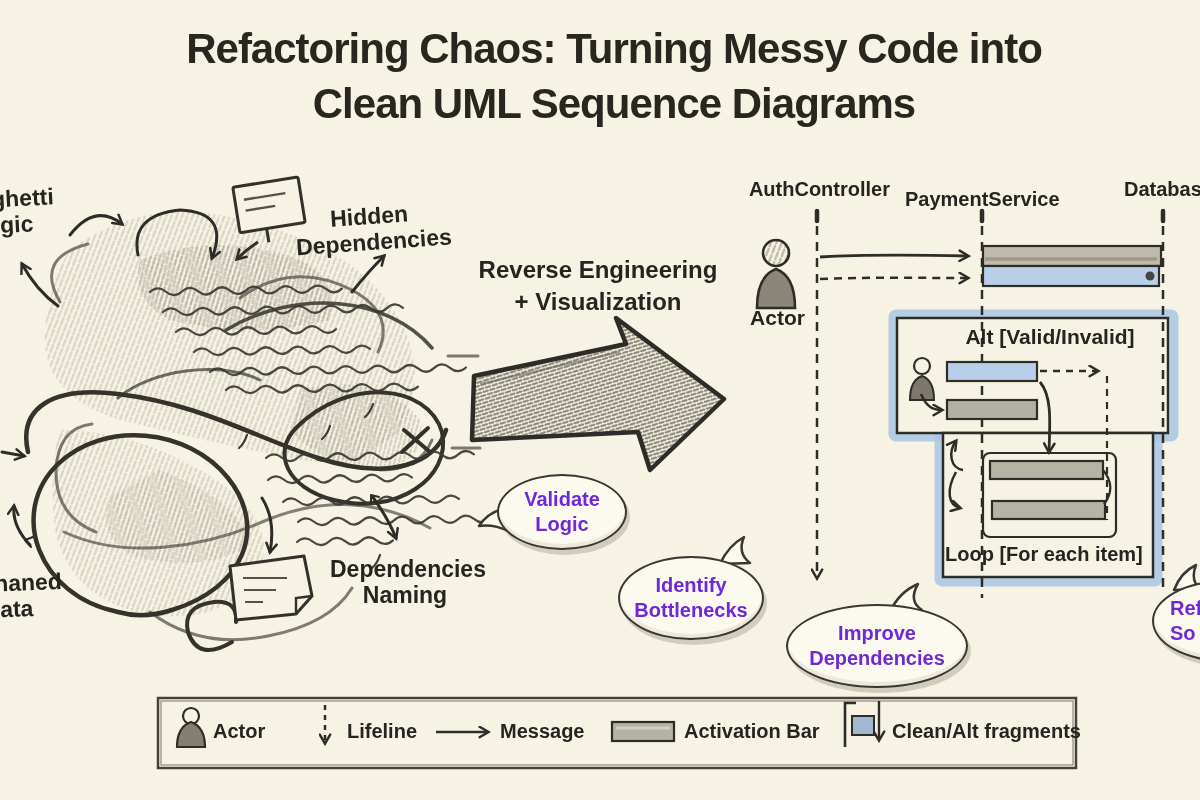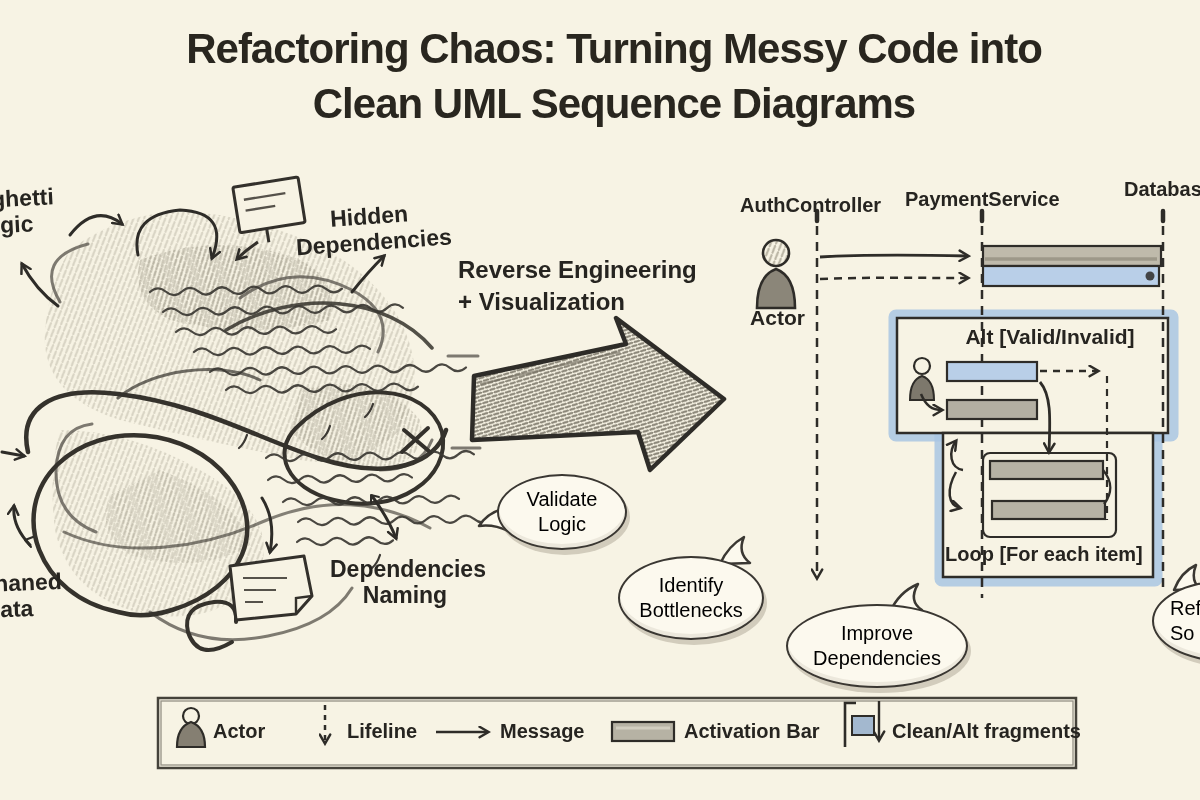--- a/index.html
+++ b/index.html
@@ -11,32 +11,32 @@
   }
   #art{position:absolute;left:0;top:0;z-index:1}
   .txt{position:absolute;z-index:2;font-weight:700;color:#262420;white-space:pre-line}
   #title{left:0;top:22px;width:1200px;text-align:center;font-size:42px;line-height:54px;
          letter-spacing:-1px;transform:translateX(14px) scaleY(1.03);color:#29261f}
   .cloud-label{font-size:23px;line-height:26px;text-align:center}
   #lbl-spaghetti{left:-58px;top:186px;width:120px;transform:rotate(-3deg)}
   #lbl-hidden{left:295px;top:203px;width:150px;transform:rotate(-4deg)}
   #lbl-orphaned{left:-52px;top:570px;width:120px;transform:rotate(-2deg)}
   #lbl-inconsistent{left:330px;top:556px;width:150px}
-  #transform-label{left:458px;top:254px;width:280px;font-size:24px;line-height:32px}
+  #transform-label{left:458px;top:254px;width:280px;text-align:center;font-size:24px;line-height:32px}
   .seq-header{font-size:20px;line-height:24px}
-  #hdr-auth{left:740px;top:193px;width:150px;text-align:left}
+  #hdr-auth{left:740px;top:177px;width:150px;text-align:right}
   #hdr-payment{left:905px;top:187px;width:155px;text-align:left}
   #hdr-database{left:1124px;top:177px;width:130px;text-align:left}
   #actor-label{left:740px;top:306px;width:75px;text-align:center;font-size:21px}
   #alt-label{left:945px;top:325px;width:210px;text-align:center;font-size:21px}
   #loop-label{left:945px;top:543px;width:210px;text-align:left;font-size:20px}
   .bubble{position:absolute;z-index:2;border:2.5px solid #3a3732;border-radius:50%;
     background:#fcf9ee;display:flex;align-items:center;justify-content:center;
     box-shadow:3px 5px 0 rgba(140,133,115,.35), inset 0 -4px 0 rgba(140,133,115,.14);
-    font-weight:400;font-size:20px;line-height:25px;text-align:center;color:#000000}
+    font-weight:700;font-size:20px;line-height:25px;text-align:center;color:#6d28d9}
   #bubble-validate{left:497px;top:474px;width:126px;height:72px}
   #bubble-identify{left:618px;top:556px;width:142px;height:80px}
   #bubble-improve{left:786px;top:604px;width:178px;height:80px}
   #bubble-cutoff{left:1152px;top:580px;width:128px;height:78px;justify-content:flex-start;
                  padding-left:16px;text-align:left}
   .legend-label{font-size:20px;line-height:25px}
   #leg-actor{left:213px;top:719px}
   #leg-lifeline{left:347px;top:719px}
   #leg-message{left:500px;top:719px}
   #leg-activation{left:684px;top:719px}

